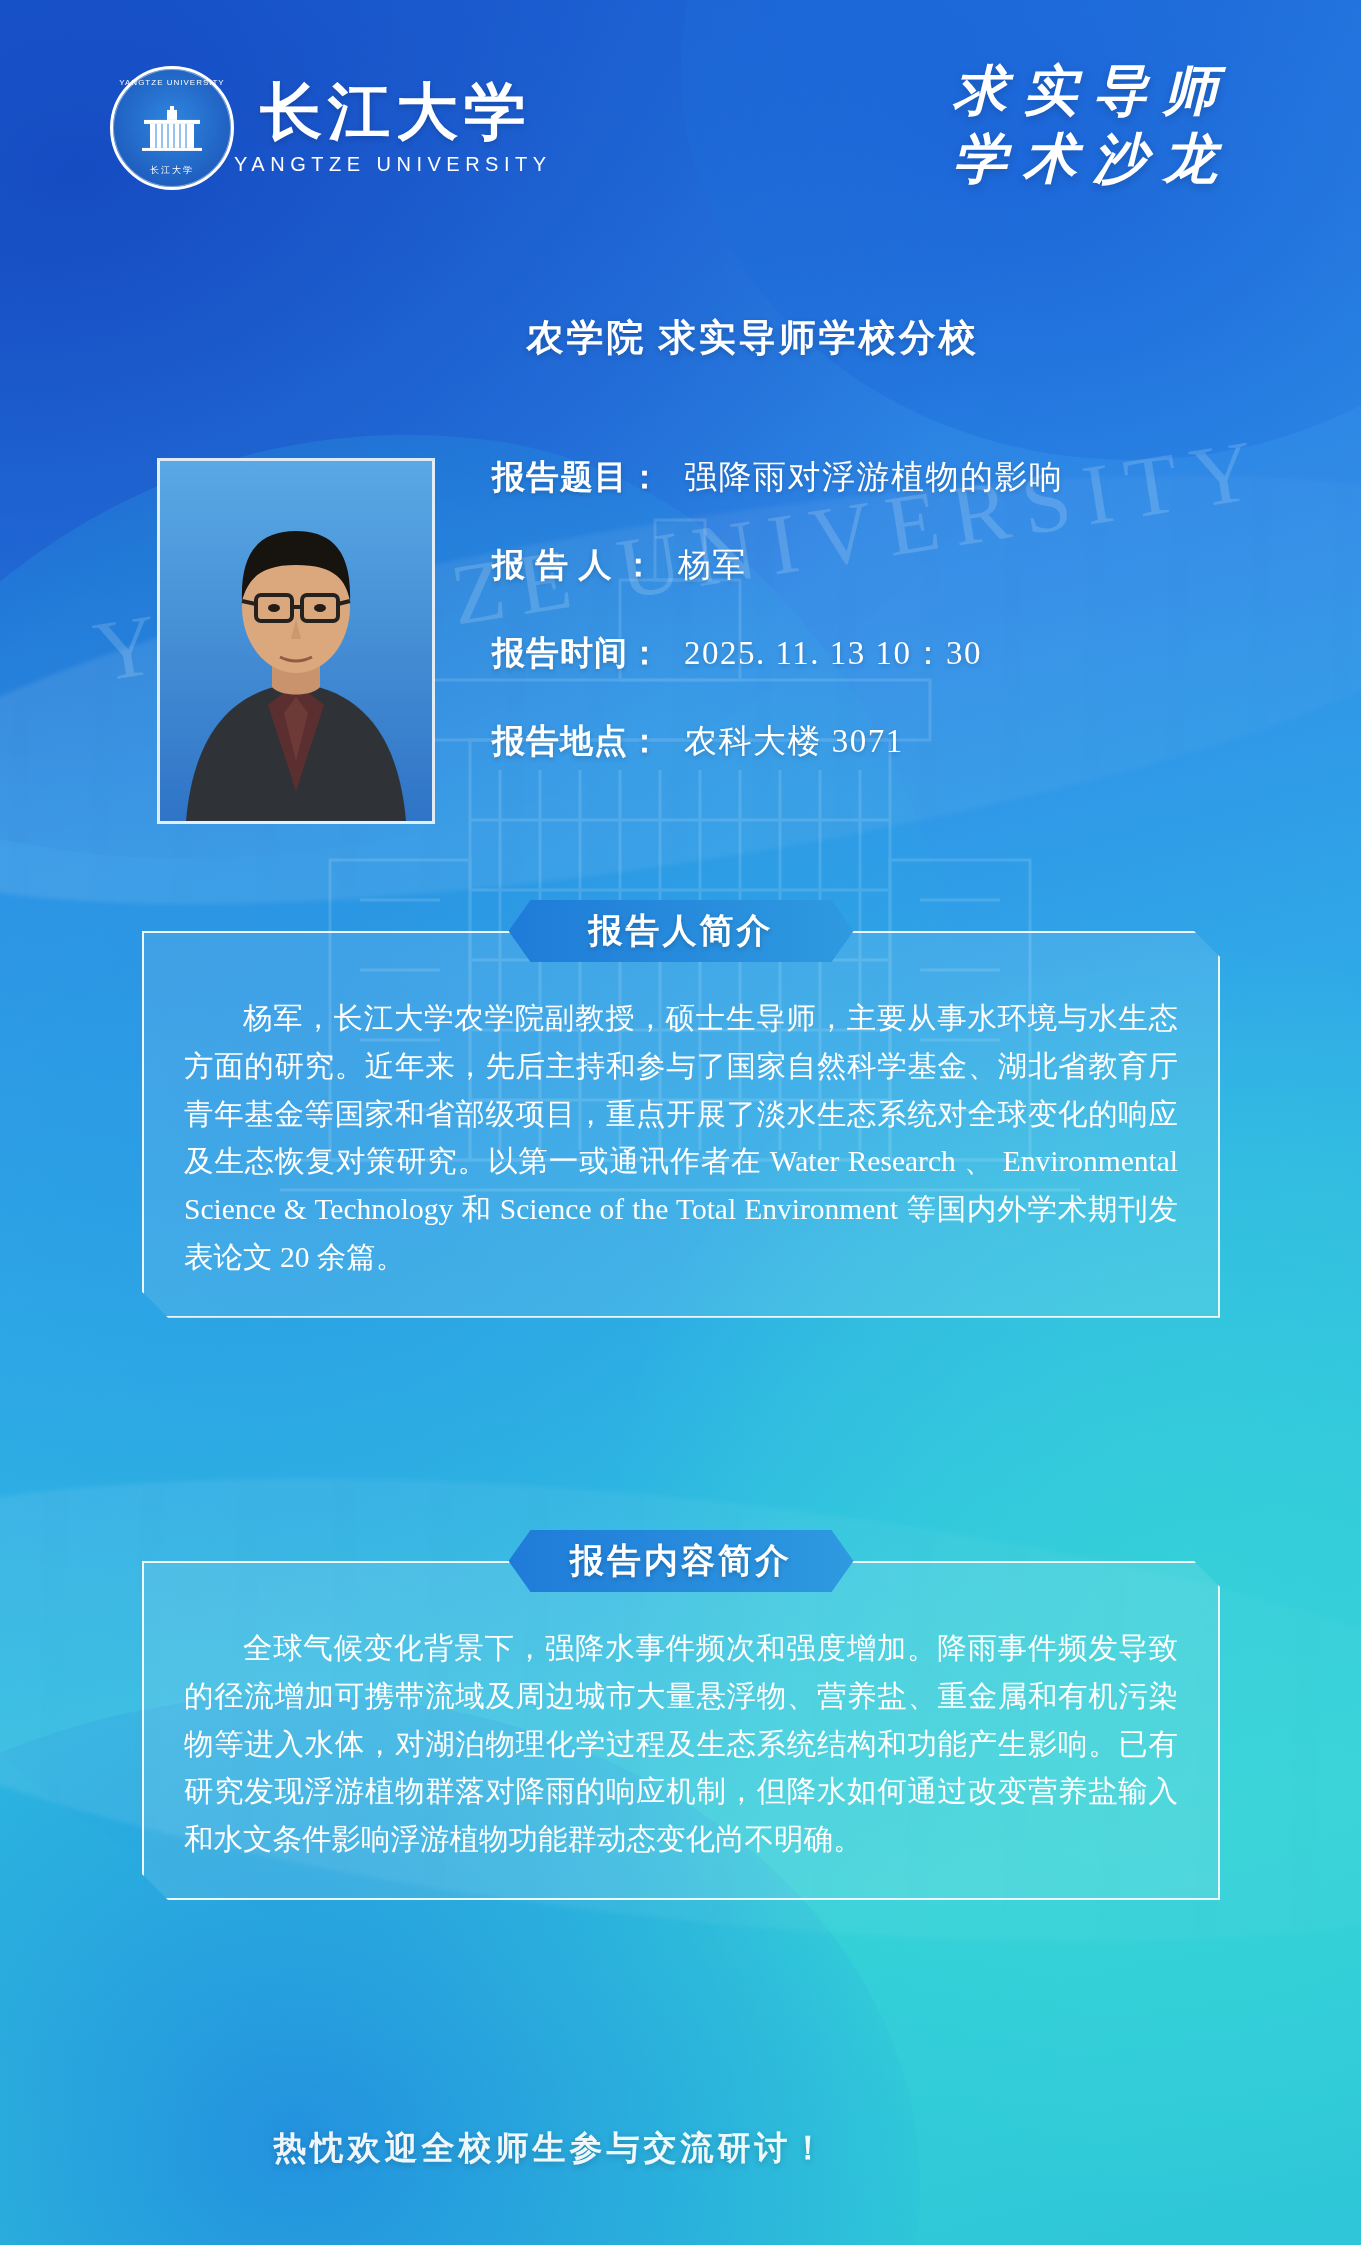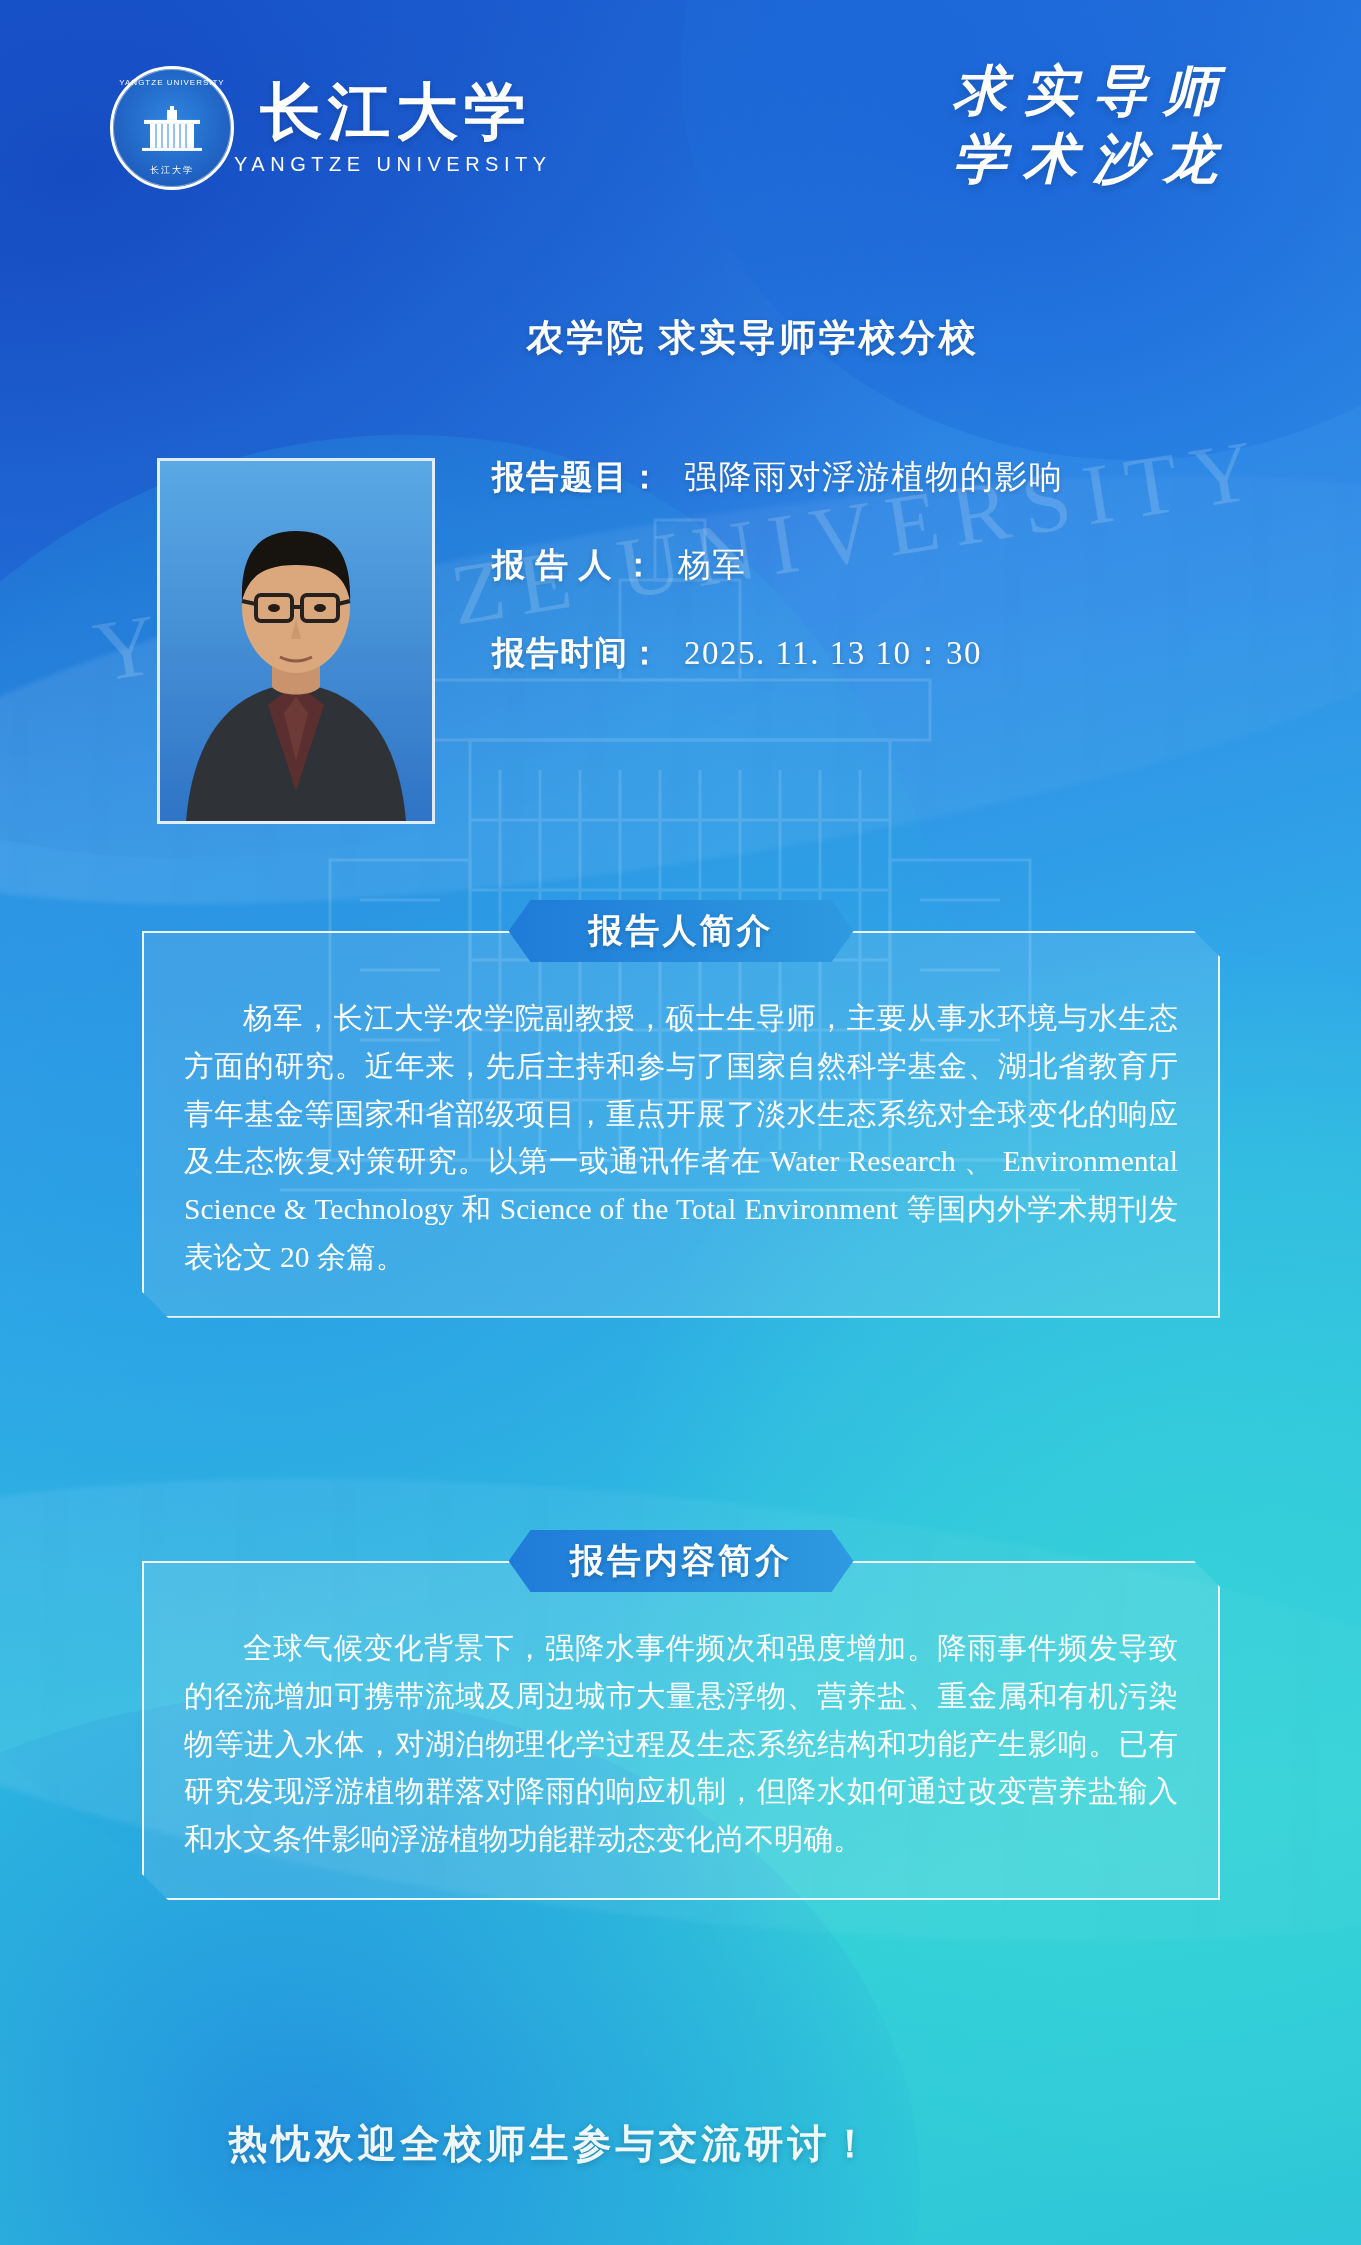--- a/index.html
+++ b/index.html
@@ -284,21 +284,21 @@
     text-indent: 2em;
   }
 
   .footer {
     position: absolute;
     left: 0;
     bottom: 74px;
     width: 1102px;
     text-align: center;
     font-family: "Liberation Serif", serif;
-    font-size: 39px;
+    font-size: 33px;
     font-weight: 700;
     color: rgba(255,255,255,0.93);
     letter-spacing: 4px;
     text-shadow: 0 2px 7px rgba(0,0,0,0.2);
   }
 </style>
 </head>
 <body>
 
 <div class="poster">
@@ -430,20 +430,24 @@
       <div class="info-value">强降雨对浮游植物的影响</div>
     </div>
     <div class="info-row">
       <div class="info-label">报 告 人 ：</div>
       <div class="info-value">杨军</div>
     </div>
     <div class="info-row">
       <div class="info-label">报告时间：</div>
       <div class="info-value">2025. 11. 13  10：30</div>
     </div>
+    <div class="info-row">
+      <div class="info-label">报告地点：</div>
+      <div class="info-value">农科大楼 3071</div>
+    </div>
   </div>
 
   <div class="section sec-bio">
     <div class="sec-head">报告人简介</div>
     <div class="sec-body">
       <p>杨军，长江大学农学院副教授，硕士生导师，主要从事水环境与水生态方面的研究。近年来，先后主持和参与了国家自然科学基金、湖北省教育厅青年基金等国家和省部级项目，重点开展了淡水生态系统对全球变化的响应及生态恢复对策研究。以第一或通讯作者在 Water Research 、 Environmental Science &amp; Technology 和 Science of the Total Environment 等国内外学术期刊发表论文 20 余篇。</p>
     </div>
   </div>
 
   <div class="section sec-abs">

